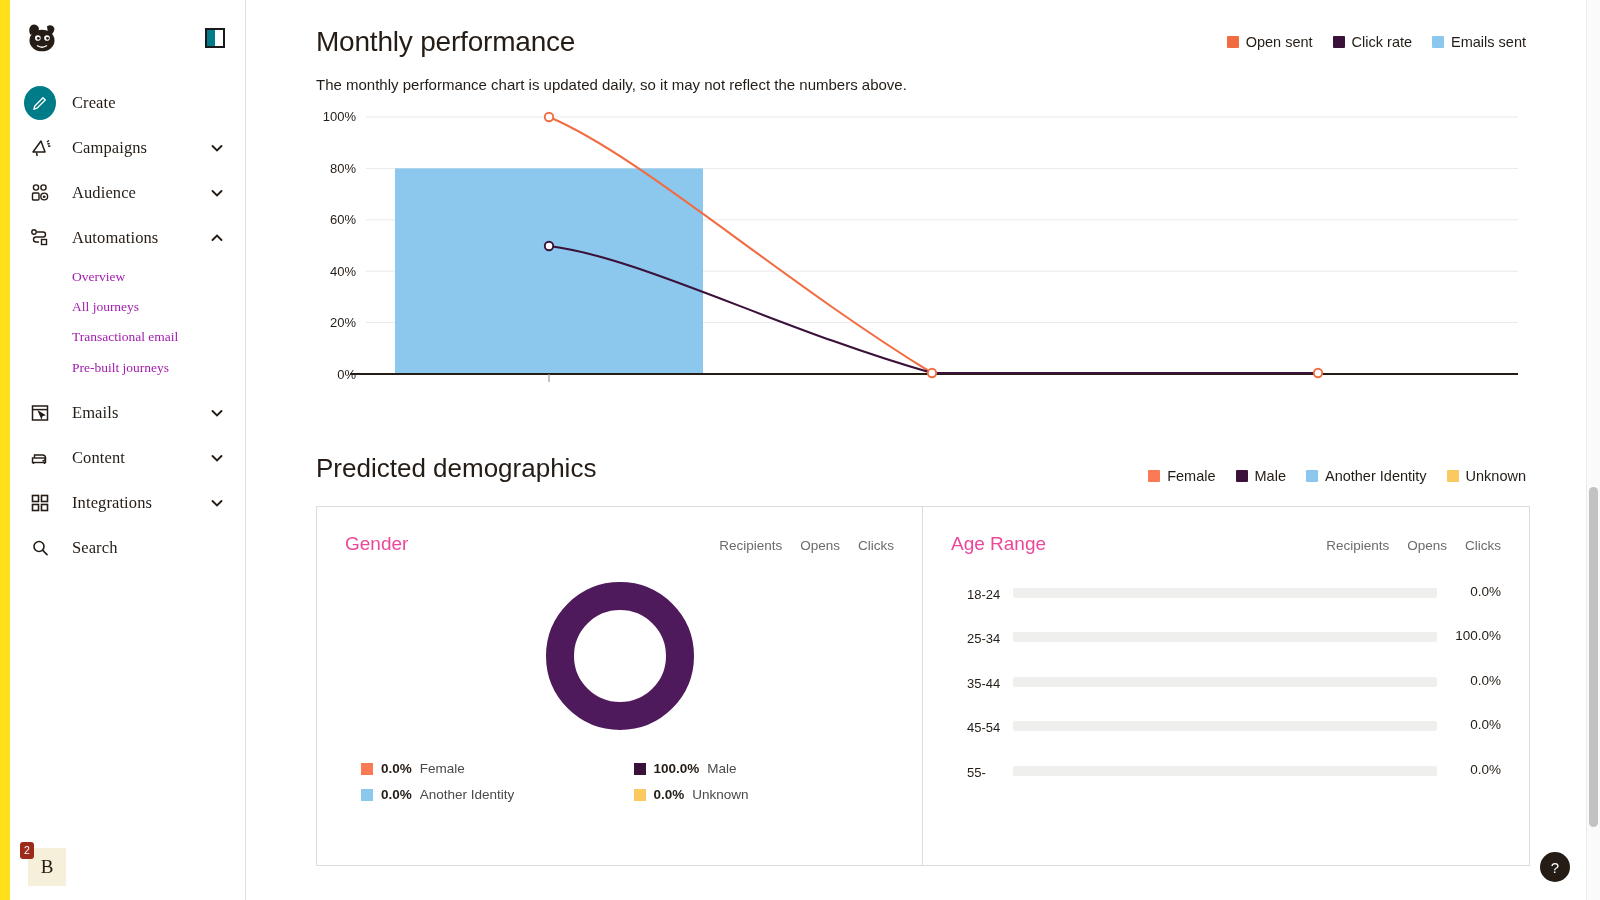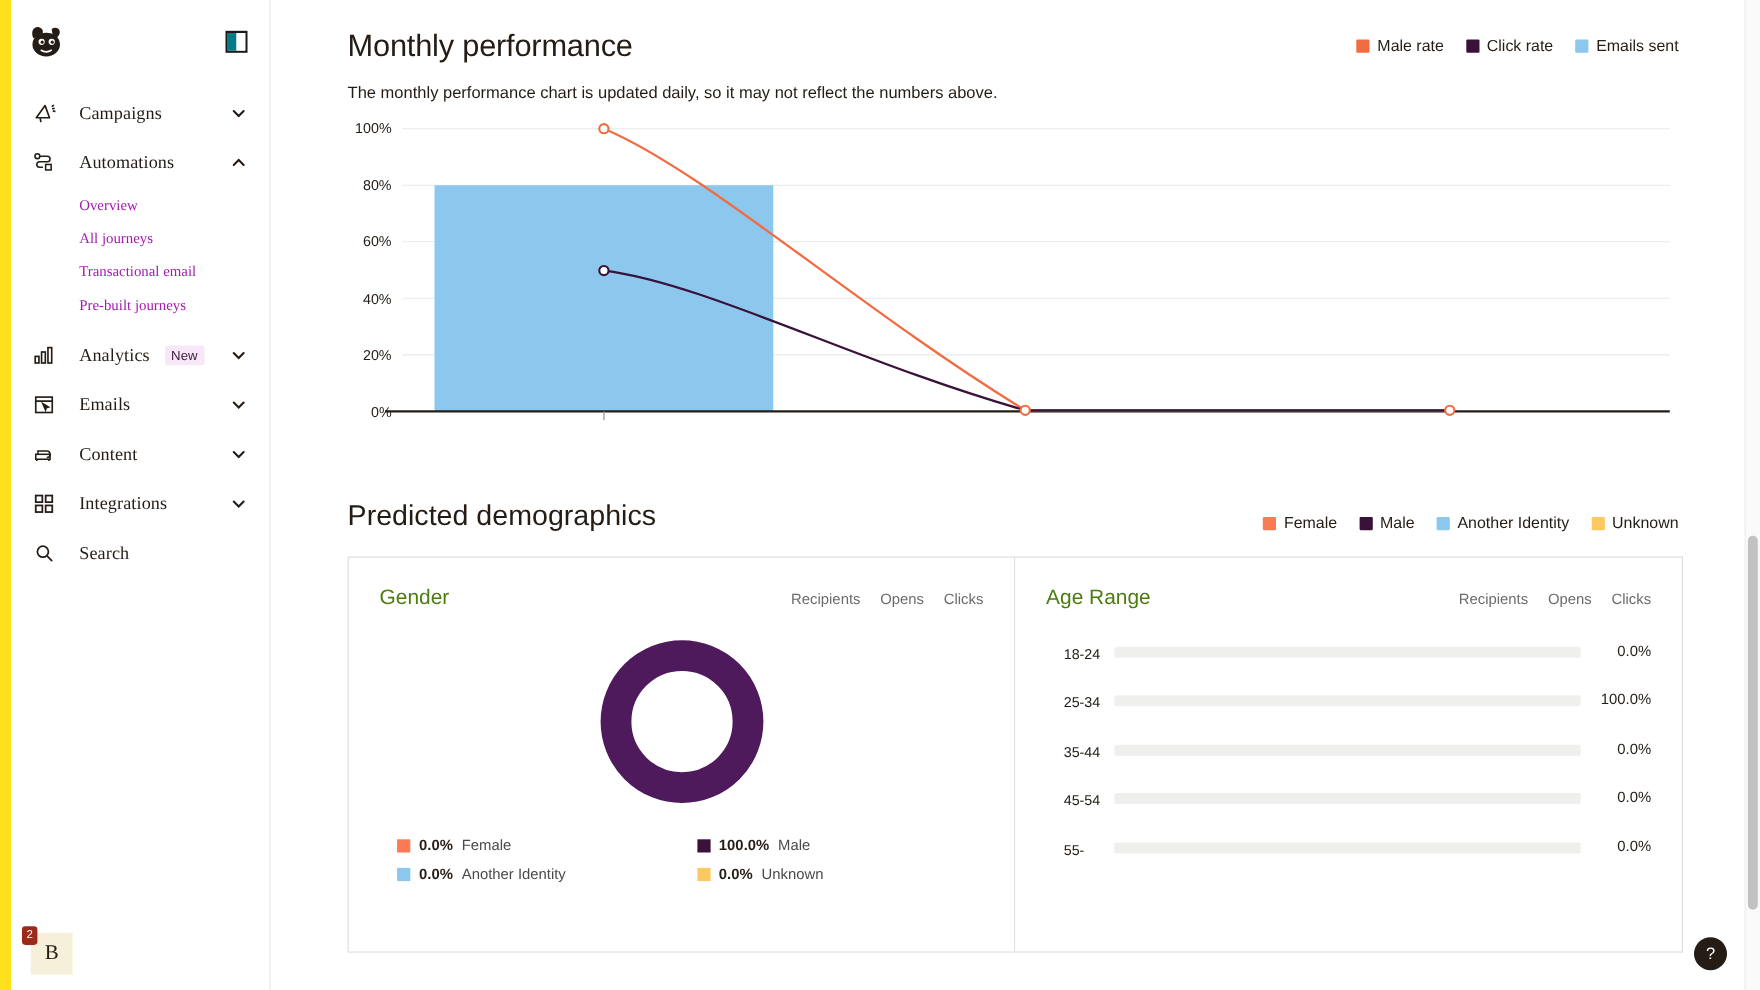--- a/index.html
+++ b/index.html
@@ -191,21 +191,21 @@
     min-height: 360px;
     padding: 26px 28px 20px 28px;
     position: relative;
   }
   .card + .card { border-left: none; }
   .card-head {
     display: flex;
     align-items: baseline;
     justify-content: space-between;
   }
-  .card-title { font-size: 19px; font-weight: 400; color: #4d7c0f; }
+  .card-title { font-size: 19px; font-weight: 400; color: #ec4899; }
   .card-tabs { display:flex; gap: 18px; }
   .card-tab {
     font-size: 13.5px;
     color: #6b6b6b;
     cursor: pointer;
   }
 
   .donut-area {
     display: flex; justify-content: center;
     padding-top: 26px;
@@ -310,35 +310,60 @@
         </svg>
       </span>
       <span class="panel-toggle">
         <span class="pt-left"></span>
         <span class="pt-right"></span>
       </span>
     </div>
 
     <nav class="nav">
 
+      <div class="nav-item">
+        <span class="nav-icon">
+          <span class="create-circle">
+            <svg width="18" height="18" viewBox="0 0 24 24" fill="none" stroke="#fff" stroke-width="1.8">
+              <path d="M4 20l4-1 11-11-3-3L5 16l-1 4z"></path>
+            </svg>
+          </span>
+        </span>
+        <span class="nav-label">Create</span>
+      </div>
 
       <div class="nav-item">
         <span class="nav-icon">
           <svg width="24" height="24" viewBox="0 0 24 24" fill="none" stroke="#241c15" stroke-width="1.5" stroke-linejoin="round">
             <path d="M5 16 L13 5 L17 16 Z"></path>
             <path d="M8.5 16.5 L9.2 20"></path>
             <path d="M19 6 l2-1.5M20 10 l2.4 .3M19.4 8 l2.3-.6"></path>
           </svg>
         </span>
         <span class="nav-label">Campaigns</span>
         <svg class="chev" viewBox="0 0 16 16" fill="none" stroke="#241c15" stroke-width="1.9" stroke-linecap="round">
             <path d="M3.5 6 L8 10.5 L12.5 6"></path>
           </svg>
       </div>
 
+      <div class="nav-item">
+        <span class="nav-icon">
+          <svg width="24" height="24" viewBox="0 0 24 24" fill="none" stroke="#241c15" stroke-width="1.4">
+            <circle cx="8" cy="6.5" r="2.6"></circle>
+              <circle cx="15.5" cy="6.5" r="2.6"></circle>
+            <rect x="4.5" y="12" width="6.5" height="7" rx="1"></rect>
+            <circle cx="16.2" cy="15.5" r="3.4"></circle>
+            <path d="M14.9 15.7 h2.6M16 14.4 v2.6"></path>
+          </svg>
+        </span>
+        <span class="nav-label">Audience</span>
+        <svg class="chev" viewBox="0 0 16 16" fill="none" stroke="#241c15" stroke-width="1.9" stroke-linecap="round">
+            <path d="M3.5 6 L8 10.5 L12.5 6"></path>
+          </svg>
+      </div>
 
       <div class="nav-item">
         <span class="nav-icon">
           <svg width="24" height="24" viewBox="0 0 24 24" fill="none" stroke="#241c15" stroke-width="1.4">
             <circle cx="6" cy="6" r="2.2"></circle>
             <path d="M8.5 6 h6.5 a2.5 2.5 0 0 1 0 5 H8 a2.5 2.5 0 0 0 0 5 h3"></path>
             <rect x="13.5" y="13.5" width="5" height="5"></rect>
           </svg>
         </span>
         <span class="nav-label">Automations</span>
@@ -347,34 +372,20 @@
           </svg>
       </div>
 
       <div class="subnav">
         <div class="subnav-item">Overview</div>
         <div class="subnav-item">All journeys</div>
         <div class="subnav-item">Transactional email</div>
         <div class="subnav-item">Pre-built journeys</div>
       </div>
 
-      <div class="nav-item">
-        <span class="nav-icon">
-          <svg width="24" height="24" viewBox="0 0 24 24" fill="none" stroke="#241c15" stroke-width="1.5">
-            <rect x="4" y="13" width="3.4" height="6"></rect>
-            <rect x="9.8" y="9" width="3.4" height="10"></rect>
-            <rect x="15.6" y="5" width="3.4" height="14"></rect>
-          </svg>
-        </span>
-        <span class="nav-label">Analytics</span>
-        <span class="badge-new">New</span>
-        <svg class="chev" viewBox="0 0 16 16" fill="none" stroke="#241c15" stroke-width="1.9" stroke-linecap="round">
-            <path d="M3.5 6 L8 10.5 L12.5 6"></path>
-          </svg>
-      </div>
 
       <div class="nav-item">
         <span class="nav-icon">
           <svg width="24" height="24" viewBox="0 0 24 24" fill="none" stroke="#241c15" stroke-width="1.5">
             <rect x="4.5" y="5" width="15" height="14"></rect>
             <path d="M4.5 8.6 h15"></path>
             <path d="M11 11 l5 3 -2 .6 -.6 2 Z" fill="#241c15"></path>
           </svg>
         </span>
         <span class="nav-label">Emails</span>
@@ -431,21 +442,21 @@
   </aside>
 
   <main class="main">
     <div class="content">
 
       <div class="section-head">
         <h1 class="h1">Monthly performance</h1>
         <div class="legend">
           <div class="legend-item">
             <span class="legend-swatch" style="background:#F26C42"></span>
-            <span class="legend-text">Male rate</span>
+            <span class="legend-text">Open sent</span>
           </div>
           <div class="legend-item">
             <span class="legend-swatch" style="background:#3A1139"></span>
             <span class="legend-text">Click rate</span>
           </div>
           <div class="legend-item">
             <span class="legend-swatch" style="background:#8CC7EE"></span>
             <span class="legend-text">Emails sent</span>
           </div>
         </div>

